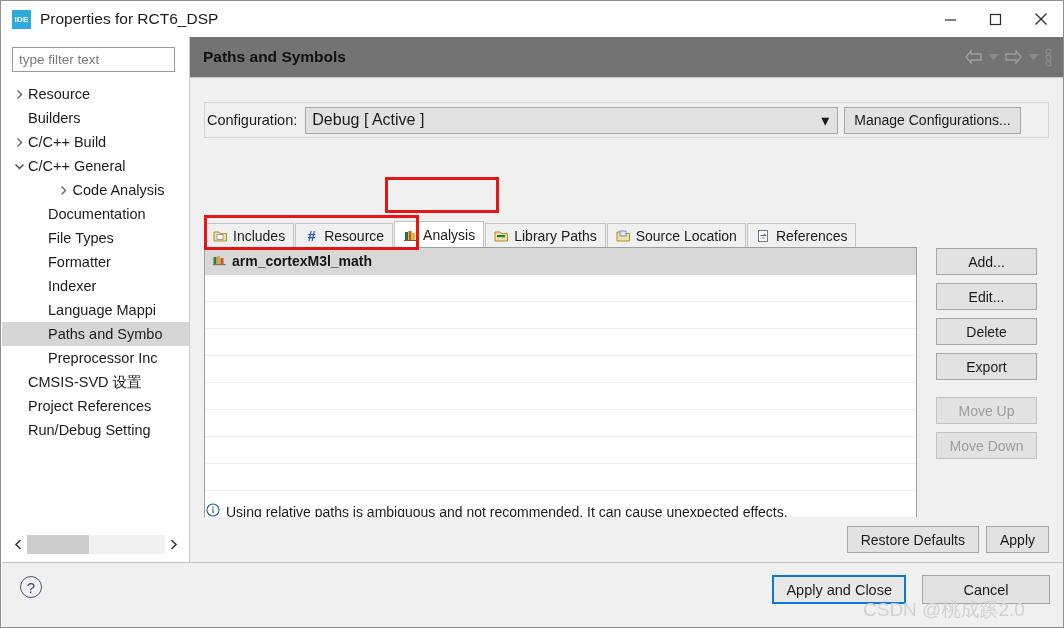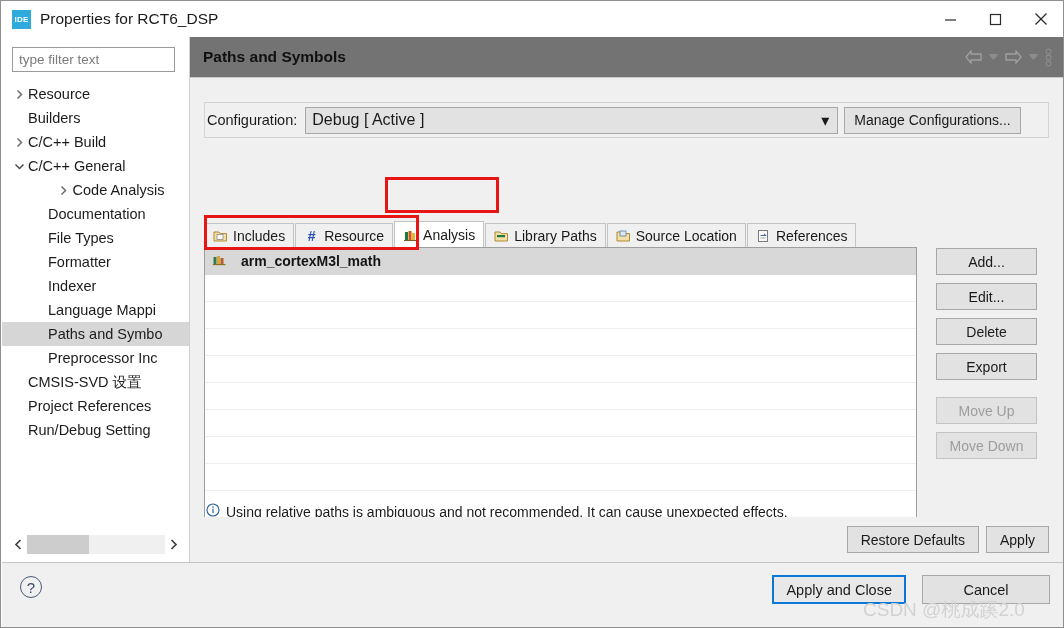--- a/index.html
+++ b/index.html
@@ -139,21 +139,21 @@
 
   
   .listbox {
     position: absolute; left: 14px; top: 169px; width: 713px; height: 275px;
     background: #ffffff; border: 1px solid #9e9e9e;
     overflow: hidden;
   }
   .listrow {
     height: 27px; display: flex; align-items: center;
     border-bottom: 1px solid #eeeeee;
-    padding-left: 7px; gap: 14px;
+    padding-left: 7px; gap: 5px;
     font-size: 14px; color: #141414;
   }
   .listrow.selected { background: #d8d8d8; font-weight: bold; border-bottom-color: #d8d8d8; }
 
   
   .sidebtns {
     position: absolute; left: 746px; top: 170px; width: 101px;
   }
   .sbtn {
     width: 101px; height: 27px; margin-bottom: 8px;

